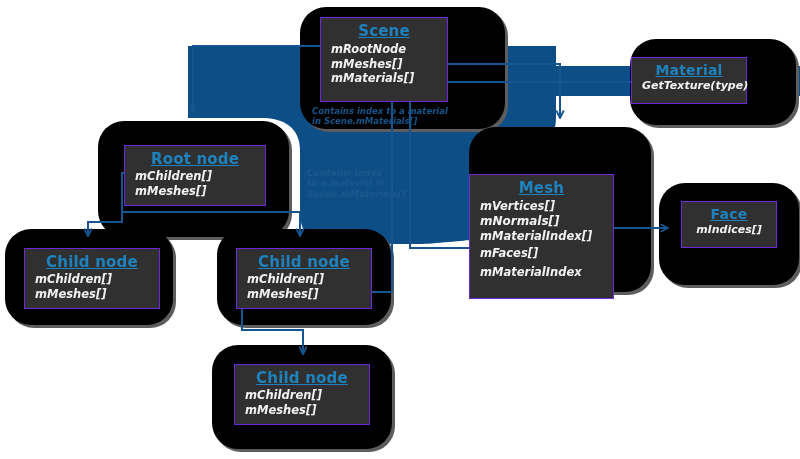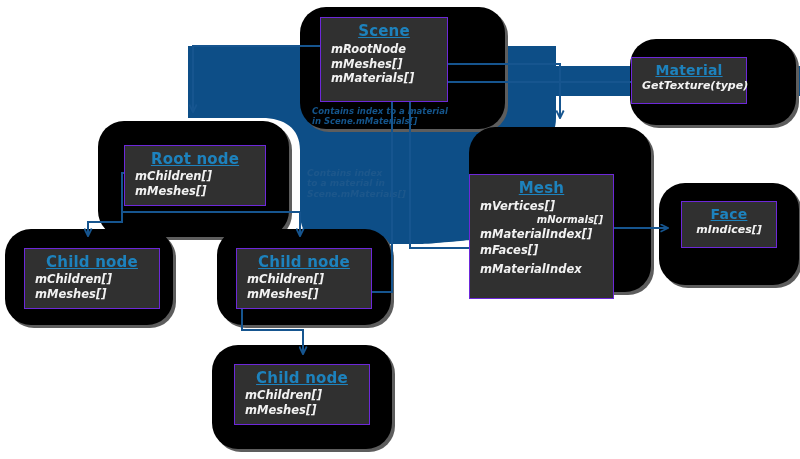--- a/index.html
+++ b/index.html
@@ -141,21 +141,21 @@
 
     <div class="box" style="left:124px;top:145px;width:142px;height:61px;">
       <div class="title" style="font-size:15px;margin-bottom:1px;">Root node</div>
       <div class="field" style="font-size:11.5px;">mChildren[]</div>
       <div class="field" style="font-size:11.5px;">mMeshes[]</div>
     </div>
 
     <div class="box" style="left:469px;top:142px;width:145px;height:125px;margin-top:32px;">
       <div class="title" style="font-size:15px;margin-bottom:2px;">Mesh</div>
       <div class="field" style="font-size:11.5px;">mVertices[]</div>
-      <div class="field" style="font-size:10px;text-align:right;">mNormals[]</div>
+      <div class="field" style="font-size:12px;">mNormals[]</div>
       <div class="field" style="font-size:11.5px;">mMaterialIndex[]</div>
       <div class="field" style="font-size:11.5px;margin-top:2px;">mFaces[]</div>
       <div class="field" style="font-size:11.5px;margin-top:4px;">mMaterialIndex</div>
     </div>
 
     <div class="box" style="left:681px;top:201px;width:96px;height:47px;">
       <div class="title" style="font-size:14px;margin-bottom:1px;">Face</div>
       <div class="field center" style="font-size:11px;">mIndices[]</div>
     </div>
 

